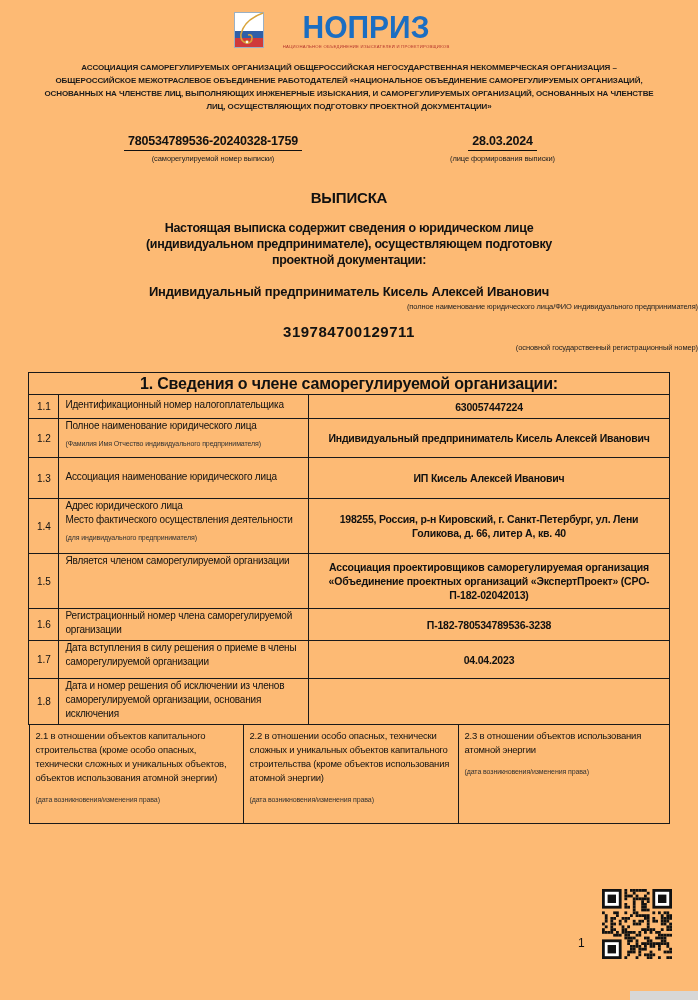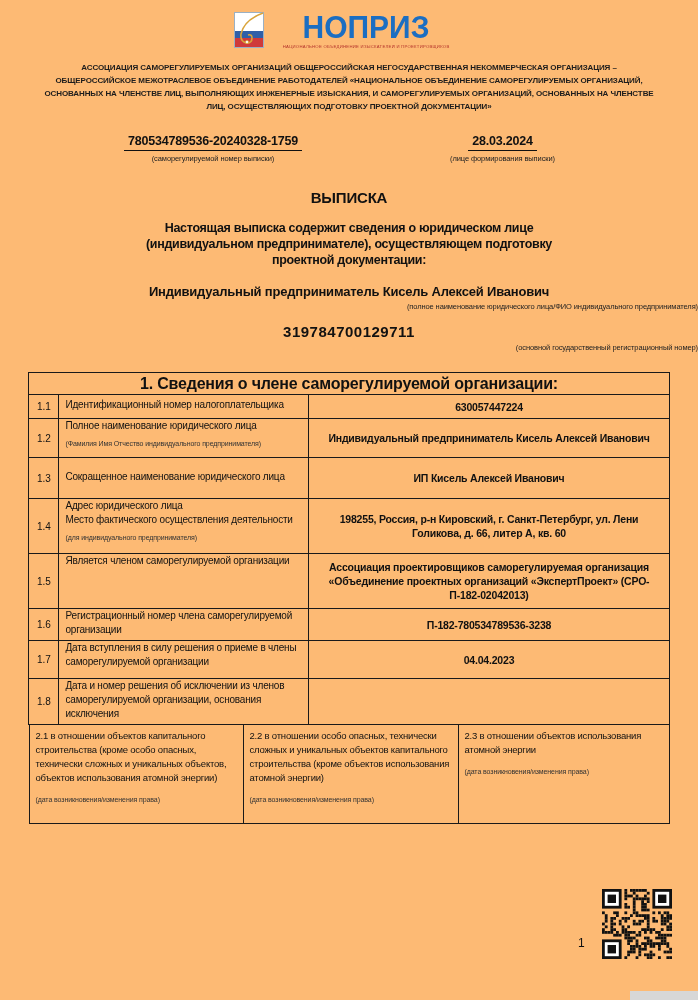--- a/index.html
+++ b/index.html
@@ -119,31 +119,31 @@
     <tr style="height:39px">
       <td class="cell-num">1.2</td>
       <td class="cell-label">
         <div>Полное наименование юридического лица</div>
         <div class="cell-note">(Фамилия Имя Отчество индивидуального предпринимателя)</div>
       </td>
       <td class="cell-value">Индивидуальный предприниматель Кисель Алексей Иванович</td>
     </tr>
     <tr style="height:41px">
       <td class="cell-num vmid">1.3</td>
-      <td class="cell-label vmid">Сокращенное наименование юридического лица</td>
+      <td class="cell-label vmid">Ассоциация наименование юридического лица</td>
       <td class="cell-value">ИП Кисель Алексей Иванович</td>
     </tr>
     <tr style="height:55px">
       <td class="cell-num">1.4</td>
       <td class="cell-label">
         <div class="pre">Адрес юридического лица
 Место фактического осуществления деятельности</div>
         <div class="cell-note">(для индивидуального предпринимателя)</div>
       </td>
-      <td class="cell-value">198255, Россия, р-н Кировский, г. Санкт-Петербург, ул. Лени Голикова, д. 66, литер А, кв. 60</td>
+      <td class="cell-value">198255, Россия, р-н Кировский, г. Санкт-Петербург, ул. Лени Голикова, д. 66, литер А, кв. 40</td>
     </tr>
     <tr style="height:55px">
       <td class="cell-num">1.5</td>
       <td class="cell-label">Является членом саморегулируемой организации</td>
       <td class="cell-value">Ассоциация проектировщиков саморегулируемая организация «Объединение проектных организаций «ЭкспертПроект» (СРО-П-182-02042013)</td>
     </tr>
     <tr style="height:20px">
       <td class="cell-num vmid">1.6</td>
       <td class="cell-label vmid">Регистрационный номер члена саморегулируемой организации</td>
       <td class="cell-value">П-182-780534789536-3238</td>

